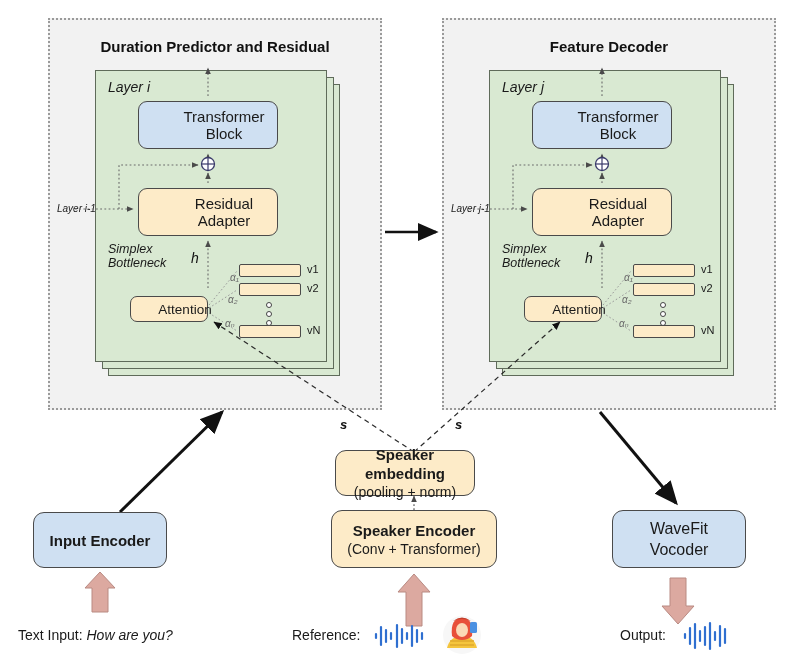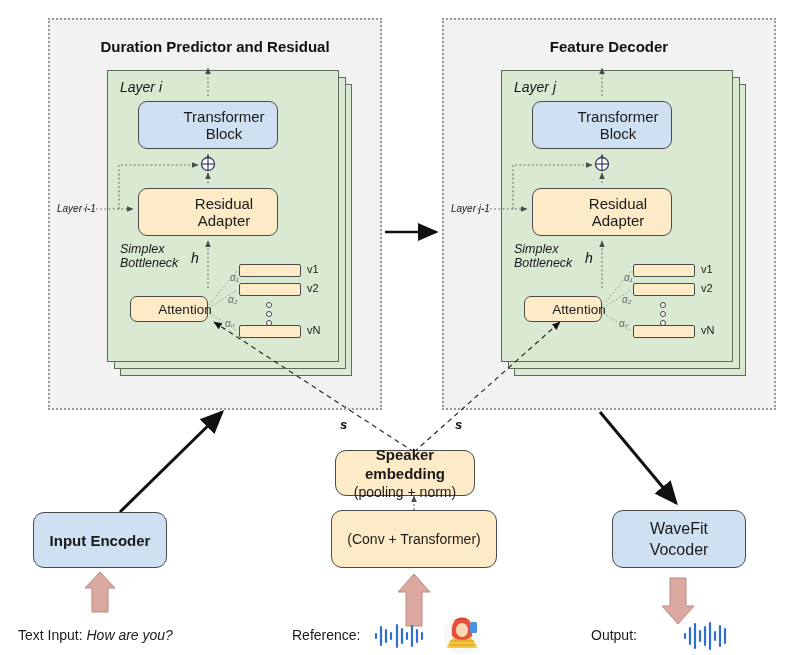--- a/index.html
+++ b/index.html
@@ -2,21 +2,21 @@
 <html><head>
 <meta charset="utf-8">
 <style>
   html,body{margin:0;padding:0;background:#ffffff;}
   body{width:800px;height:655px;position:relative;overflow:hidden;
        font-family:"Liberation Sans","DejaVu Sans",sans-serif;color:#1a1a1a;}
   
   .panel{position:absolute;background:#f2f2f2;border:2px dotted #9a9a9a;box-sizing:border-box;}
   .panel-title{position:absolute;width:100%;text-align:center;font-weight:bold;font-size:15px;color:#111;}
   
-  .card{position:absolute;background:#d9e9d2;border:1.6px solid #5f6b5a;box-sizing:border-box;margin-left:12px;}
+  .card{position:absolute;background:#d9e9d2;border:1.6px solid #5f6b5a;box-sizing:border-box;}
   .card-ghost{background:#d9e9d2;}
   .layer-label{position:absolute;font-style:italic;font-size:14px;color:#1a1a1a;}
   .simplex-label{position:absolute;font-style:italic;font-size:12.5px;line-height:14px;color:#1a1a1a;}
   
   .box{position:absolute;box-sizing:border-box;display:flex;align-items:center;justify-content:center;
        text-align:center;border-radius:9px;padding-left:32px;}
   .box-blue{background:#cfe0f2;border:1.4px solid #4a4a4a;font-size:15px;}
   .box-yellow{background:#fdebc8;border:1.4px solid #4a4a4a;font-size:15px;}
   .box-attn{background:#fdebc8;border:1.6px solid #4a4a4a;border-radius:7px;font-size:13.5px;}
   .vbox{position:absolute;background:#fdebc8;border:1.5px solid #4a4a4a;border-radius:2px;box-sizing:border-box;}
@@ -229,26 +229,27 @@
 <div class="bbox blue" style="left:33px;top:512px;width:134px;height:56px;">
   <span class="l1">Input Encoder</span>
 </div>
 
 <div class="bbox yellow" style="left:335px;top:450px;width:140px;height:46px;">
   <span class="l1">Speaker embedding</span>
   <span class="l2">(pooling + norm)</span>
 </div>
 
 <div class="bbox yellow" style="left:331px;top:510px;width:166px;height:58px;">
+  <span class="l1">Speaker Encoder</span>
   <span class="l2">(Conv + Transformer)</span>
 </div>
 
 <div class="bbox blue" style="left:612px;top:510px;width:134px;height:58px;">
   <span class="p1">WaveFit</span>
   <span class="p1">Vocoder</span>
 </div>
 
 <div class="caption" style="left:18px;top:627px;">
   <span>Text Input:</span>
   <em>How are you?</em>
 </div>
 <div class="caption" style="left:292px;top:627px;">Reference:</div>
-<div class="caption" style="left:591px;top:627px;">Output:</div>
+<div class="caption" style="left:620px;top:627px;">Output:</div>
 
 </body></html>

